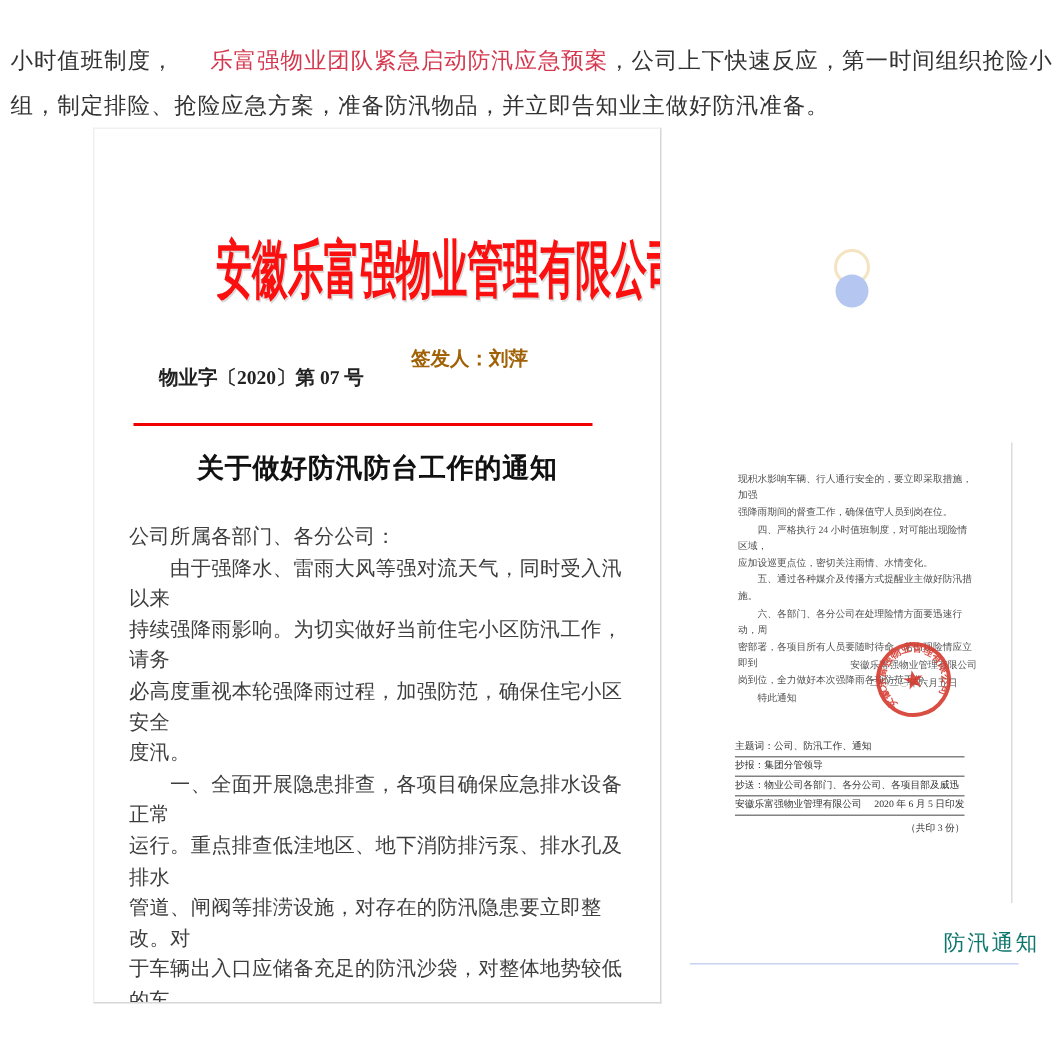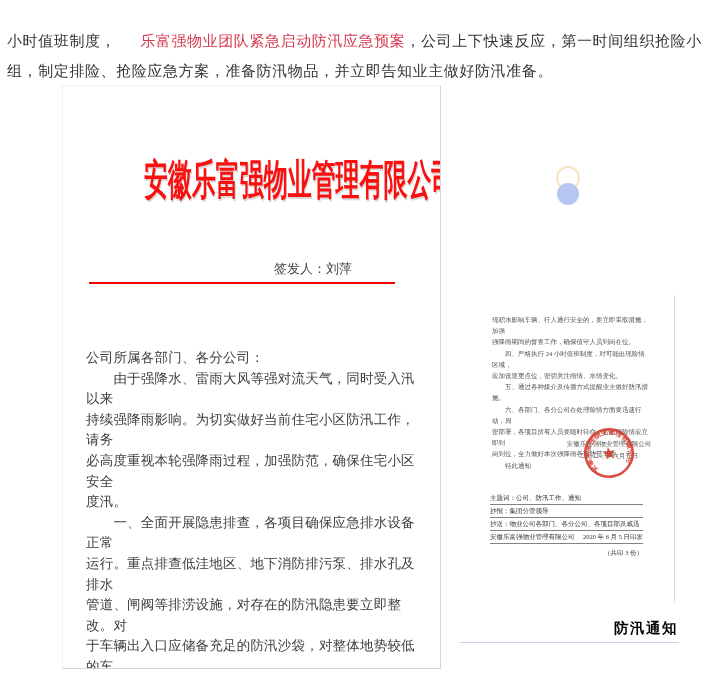--- a/index.html
+++ b/index.html
@@ -22,21 +22,21 @@
     border:1px solid #f0f0f0;border-right-color:#d6d6d6;border-bottom-color:#d6d6d6;
     overflow:hidden;
   }
   .p1-company{
     position:absolute;left:0;top:66px;width:100%;text-align:center;white-space:nowrap;
     font-family:"Liberation Serif","DejaVu Serif",serif;font-weight:700;
     font-size:42px;color:#fb0f0f;transform:scaleX(.57);transform-origin:50% 50%;
     text-shadow:1.5px 1.5px 0 rgba(185,185,185,.55);
   }
   .p1-docno{position:absolute;left:43px;top:157px;font-size:13px;font-weight:700;color:#222;}
-  .p1-issuer{position:absolute;left:211px;top:174px;font-size:13px;font-weight:400;color:#404040;}
+  .p1-issuer{position:absolute;left:211px;top:144px;font-size:13px;font-weight:700;color:#a16207;}
   .p1-rule{position:absolute;left:26px;top:196px;width:306px;height:2px;background:#f20000;}
   .p1-title{
     position:absolute;left:0;top:214px;width:100%;text-align:center;
     font-size:18px;font-weight:700;color:#111;letter-spacing:.5px;
   }
   .p1-body{
     position:absolute;left:23px;top:262px;width:336px;
     font-size:13.5px;line-height:20.6px;color:#3d3d3d;letter-spacing:.2px;
     white-space:pre-line;
   }
@@ -62,34 +62,36 @@
   }
   .p2-seal{position:absolute;left:125px;top:132px;width:52px;height:52px;opacity:.9;}
   .p2-footer{position:absolute;left:32px;top:197px;width:153px;font-size:6.5px;color:#333;}
   .f-row{height:12px;line-height:12px;border-bottom:1px solid #828282;overflow:hidden;white-space:nowrap;}
   .f-row .fl{float:left;}
   .f-row .fr{float:right;}
   .f-copies{text-align:right;margin-top:4px;height:10px;line-height:10px;}
 
   
   .caption{
-    position:absolute;right:31px;top:619px;font-size:14.5px;color:#000000;
-    letter-spacing:1.5px;text-decoration:none;cursor:pointer;font-weight:bold;
+    position:absolute;right:16px;top:619px;font-size:14.5px;color:#0f766e;
+    letter-spacing:1.5px;text-decoration:none;cursor:pointer;
   }
   .caption-line{position:absolute;left:460px;top:642px;width:219px;height:1px;background:#c8d1f1;}
 </style>
 </head>
 <body>
 
 <p class="intro"><span>小时值班制度，</span><span class="hl">乐富强物业团队紧急启动防汛应急预案</span><span>，公司上下快速反应，第一时间组织抢险小组，制定排险、抢险应急方案，准备防汛物品，并立即告知业主做好防汛准备。</span></p>
 
 <div class="page1">
   <div class="p1-company">安徽乐富强物业管理有限公司</div>
+  <div class="p1-docno serif">物业字〔2020〕第 07 号</div>
   <div class="p1-issuer serif">签发人：刘萍</div>
   <div class="p1-rule"></div>
+  <div class="p1-title serif">关于做好防汛防台工作的通知</div>
   <div class="p1-body serif">公司所属各部门、各分公司：
 　　由于强降水、雷雨大风等强对流天气，同时受入汛以来
 持续强降雨影响。为切实做好当前住宅小区防汛工作，请务
 必高度重视本轮强降雨过程，加强防范，确保住宅小区安全
 度汛。
 　　一、全面开展隐患排查，各项目确保应急排水设备正常
 运行。重点排查低洼地区、地下消防排污泵、排水孔及排水
 管道、闸阀等排涝设施，对存在的防汛隐患要立即整改。对
 于车辆出入口应储备充足的防汛沙袋，对整体地势较低的车
 库，应制作防汛挡板，做好防止暴雨倒灌地库的应急措施。

